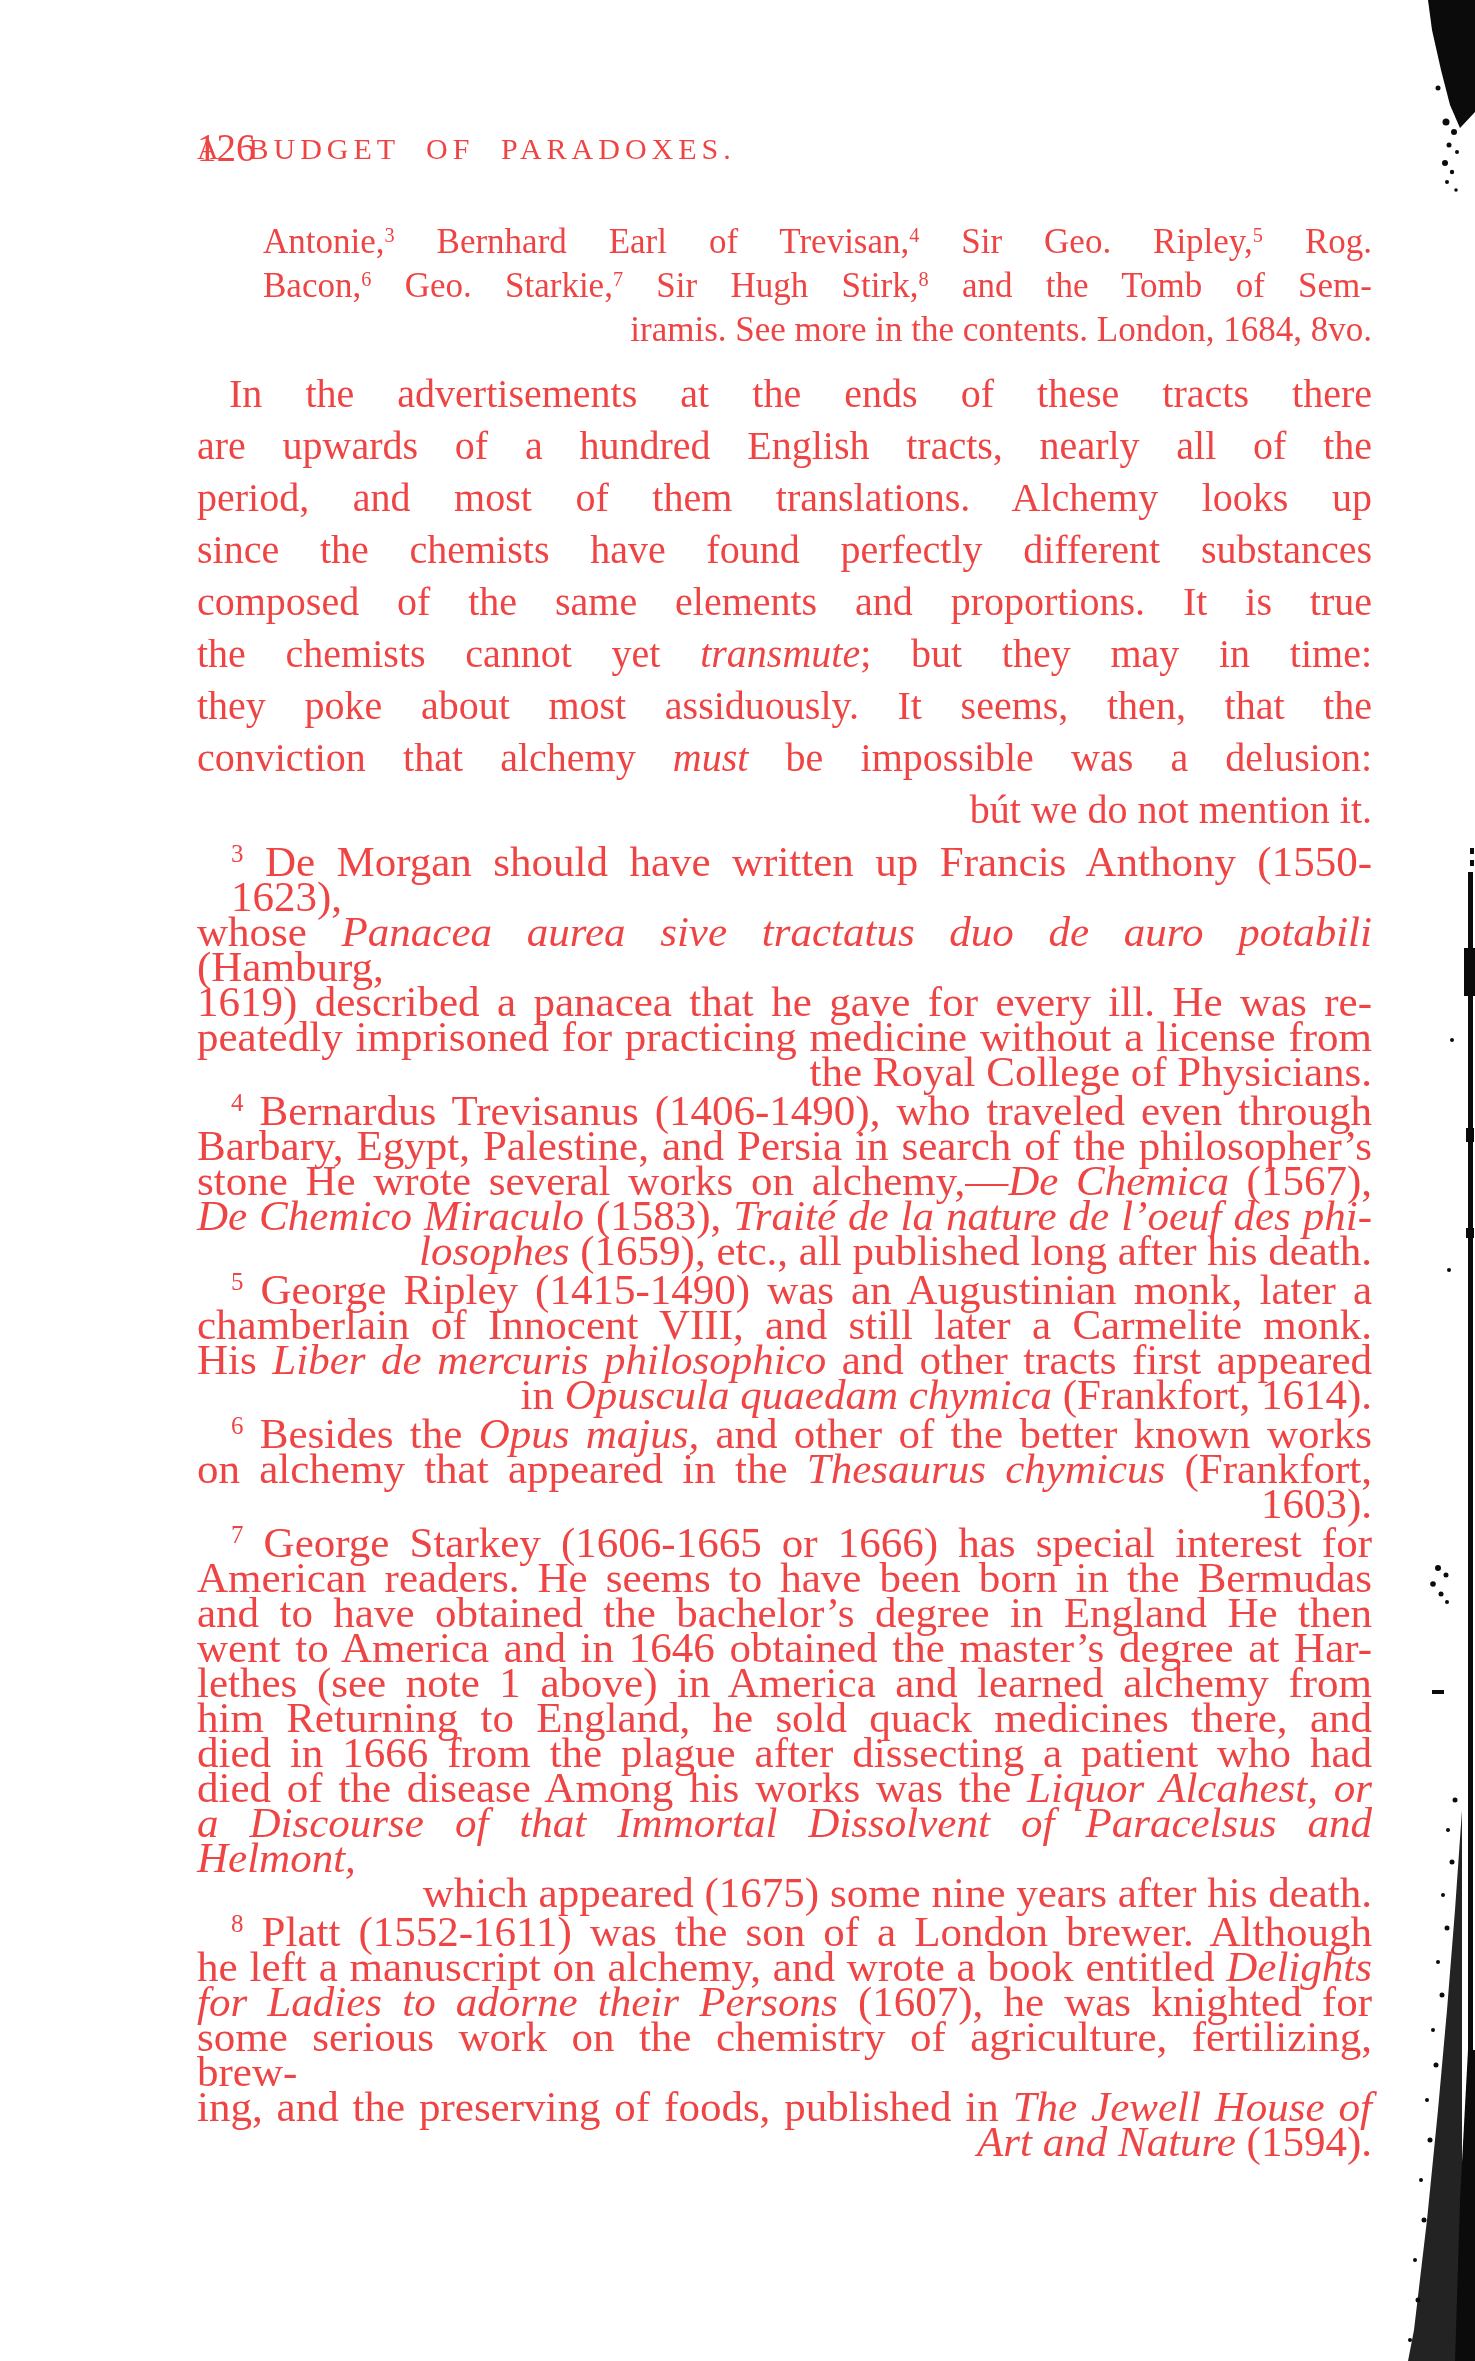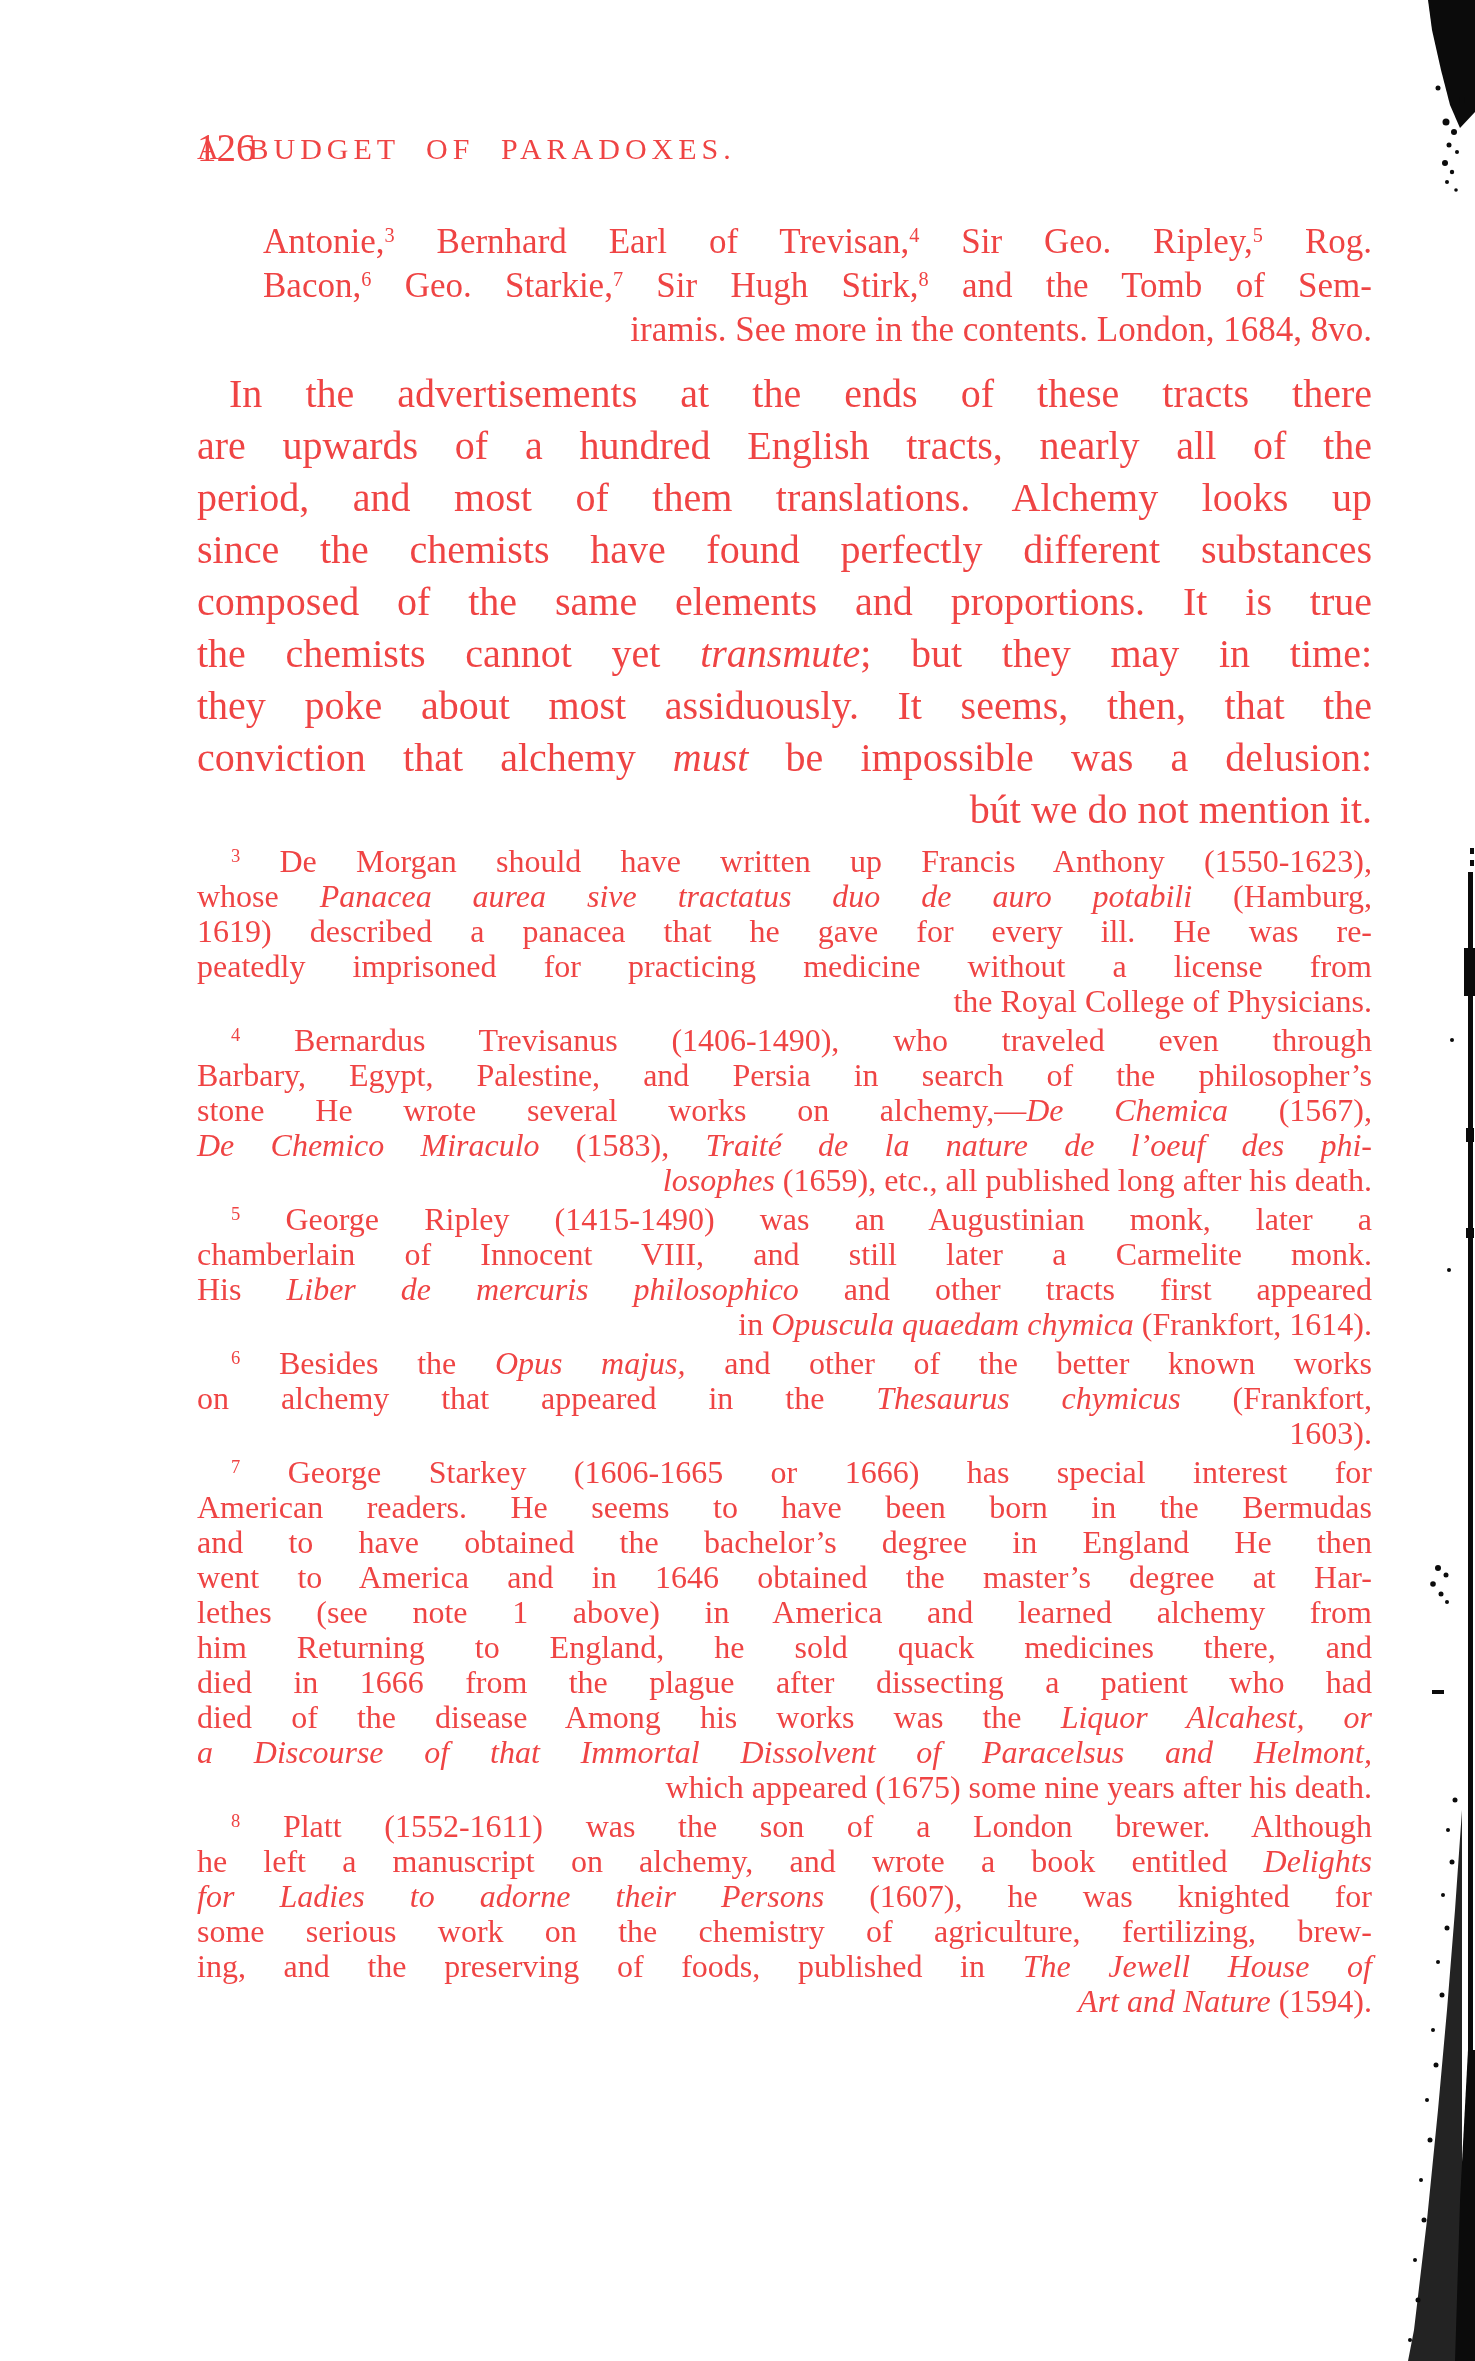--- a/index.html
+++ b/index.html
@@ -15,21 +15,21 @@
 
   .runhead{position:relative;height:44px;}
   .pagenum{position:absolute;left:0;top:0;font-size:39px;line-height:44px;}
   .headtitle{
     position:absolute;left:0;right:16px;top:7px;text-align:left;
     font-size:30px;letter-spacing:5px;word-spacing:14px;line-height:32px;
   }
 
   .quote{margin-top:50px;margin-left:66px;font-size:35px;line-height:44px;}
   .mainp{margin-top:16px;font-size:40px;line-height:52px;}
-  .fnotes{margin-top:8px;font-size:32px;line-height:35px;}
+  .fnotes{margin-top:8px;font-size:43px;line-height:35px;}
   .fnote{margin-top:4px;}
 
   .tline{text-align:right;}
   .tline.just{text-align:justify;text-align-last:justify;}
   .mainp .tline.first{padding-left:32px;}
   .fnote .tline.first{padding-left:34px;}
   .it{font-style:italic;}
   .sup{font-size:0.58em;vertical-align:0.55em;line-height:0;}
 
   .artifacts{position:absolute;left:0;top:0;width:1475px;height:2361px;pointer-events:none;}

